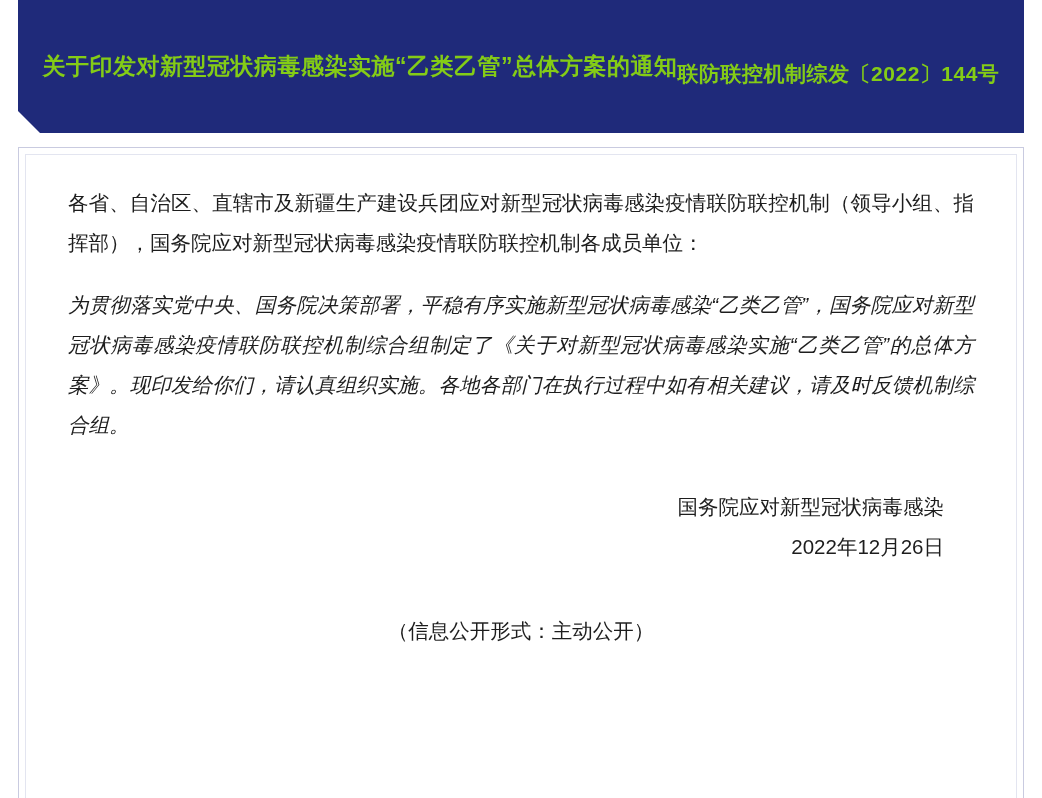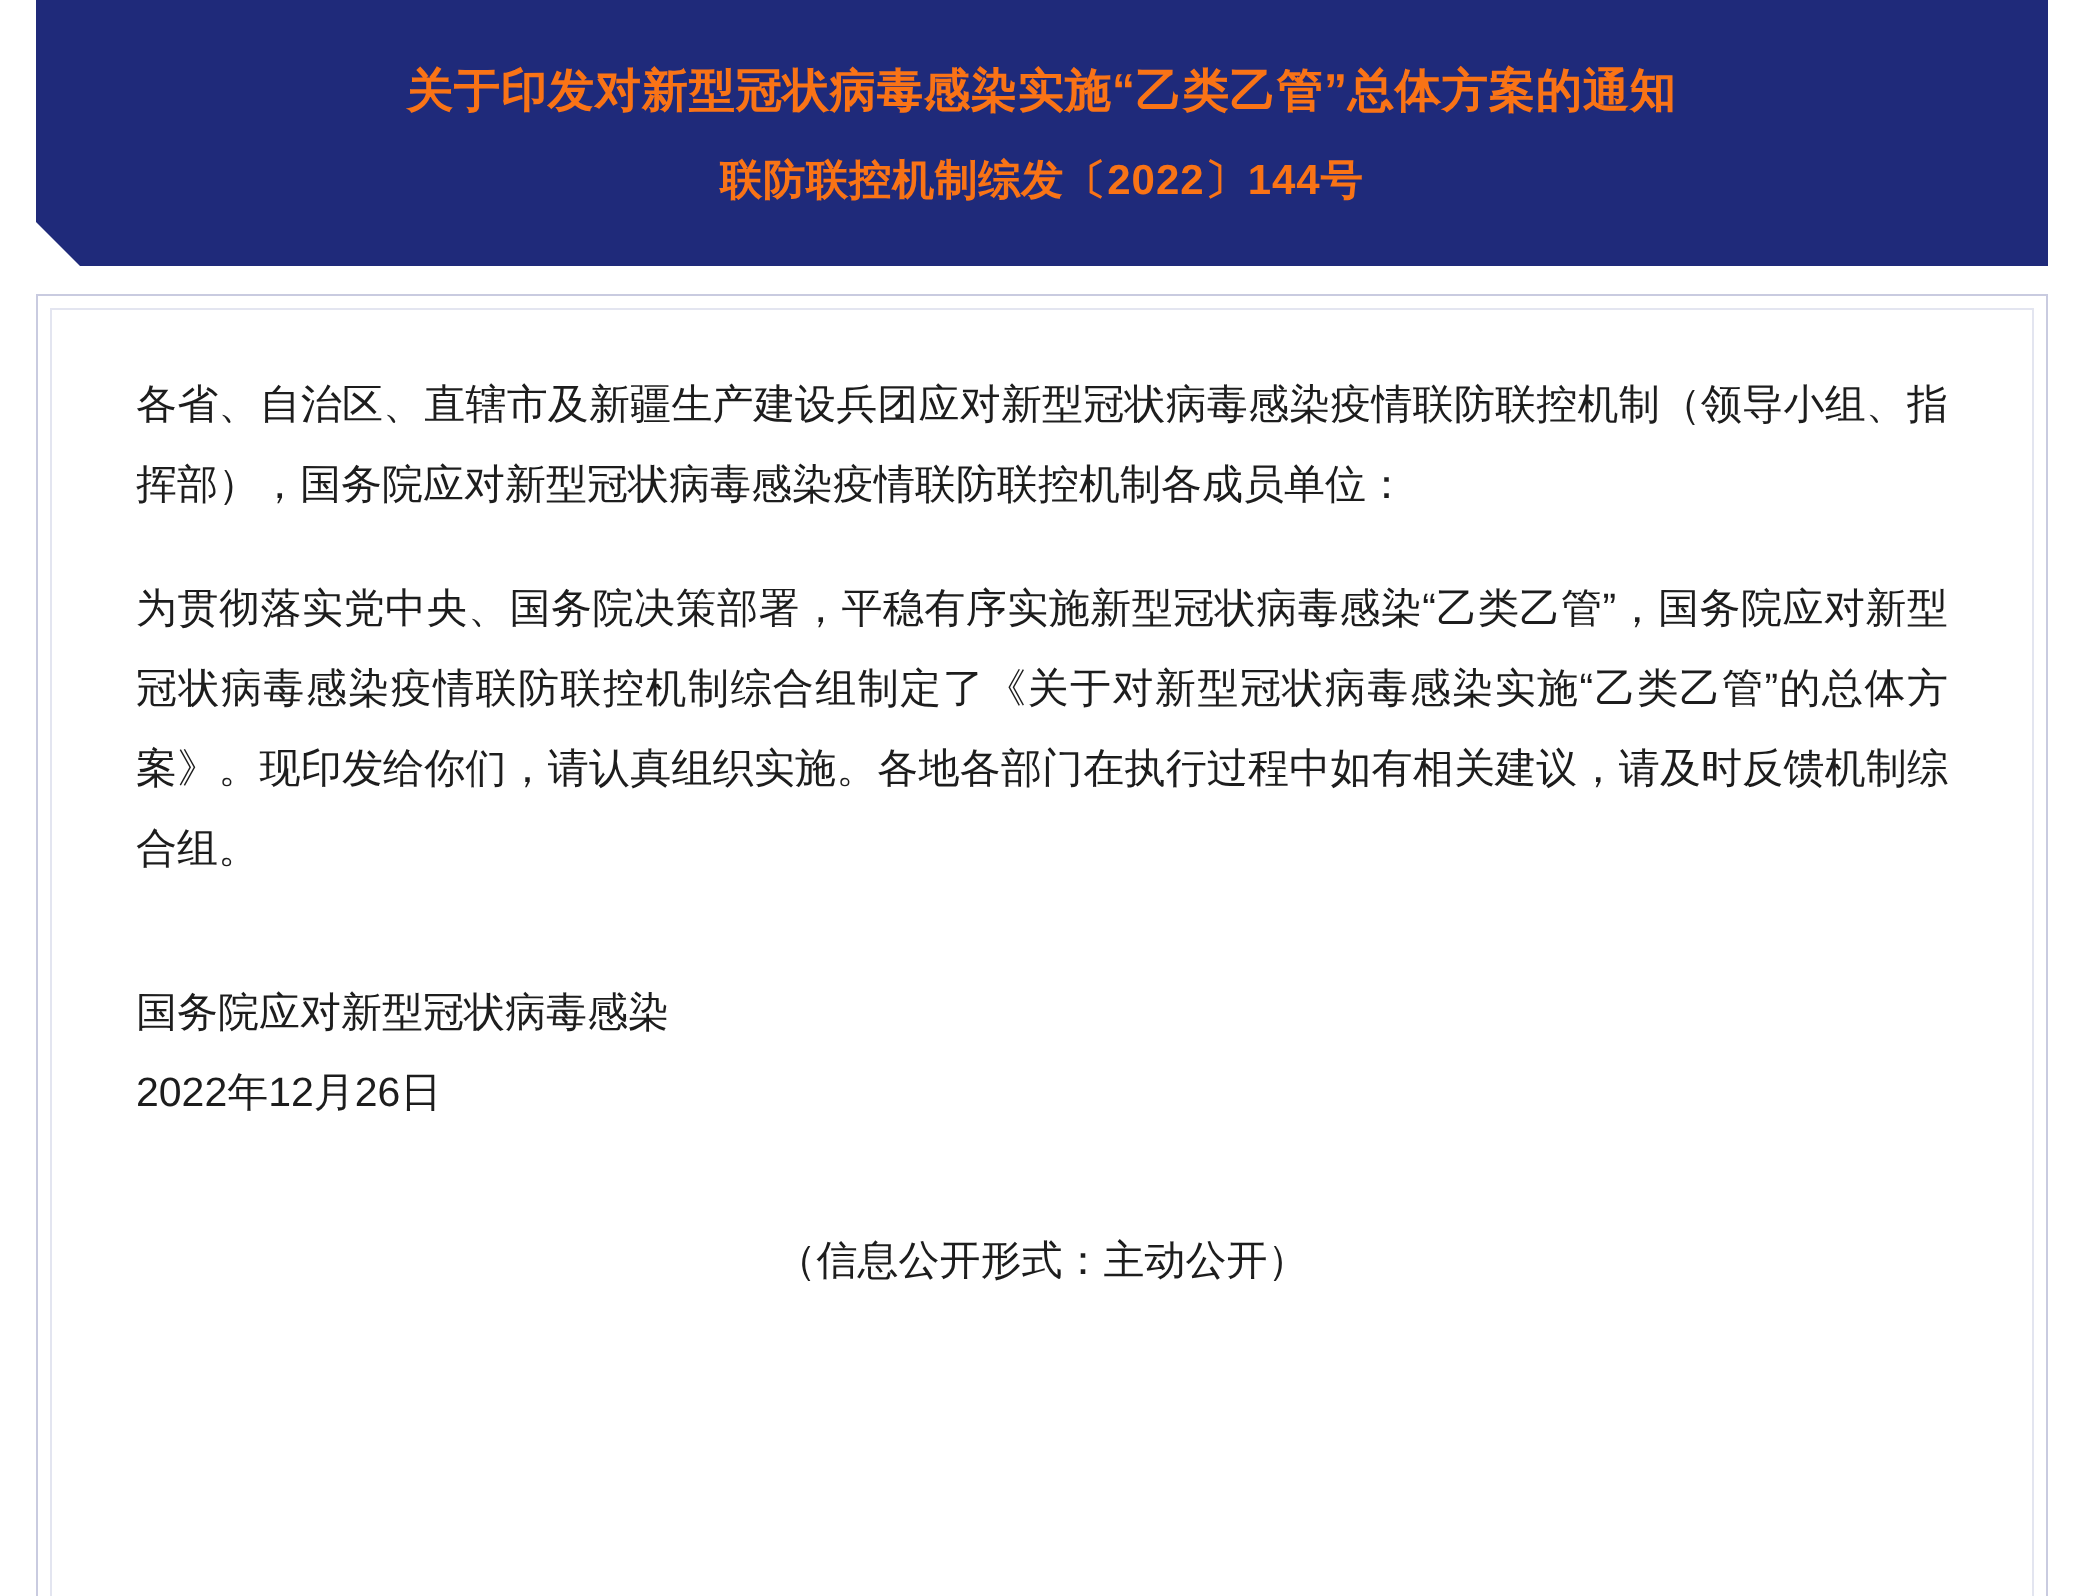--- a/index.html
+++ b/index.html
@@ -21,25 +21,25 @@
     height: 798px;
     box-sizing: border-box;
     padding: 0;
   }
 
   
   .header-banner {
     position: relative;
     margin: 0 18px 0 18px;
     background: #1f2a7a;
-    color: #f97316;
+    color: #84cc16;
     height: 133px;
     box-sizing: border-box;
     display: flex;
-    flex-direction: column;
+    flex-direction: row;
     align-items: center;
     justify-content: center;
     
     clip-path: polygon(0 0, 100% 0, 100% 100%, 22px 100%, 0 calc(100% - 22px));
   }
   .header-title {
     font-size: 23px;
     font-weight: bold;
     letter-spacing: 0.5px;
     line-height: 1.4;
@@ -76,25 +76,26 @@
   .para {
     font-size: 20.5px;
     line-height: 1.95;
     color: #1d1d1d;
     text-align: justify;
     text-justify: inter-ideograph;
     margin: 0;
   }
   .para + .para {
     margin-top: 22px;
+    font-style: italic;
   }
 
   .signature {
     margin-top: 42px;
-    text-align: left;
+    text-align: right;
     font-size: 20.5px;
     line-height: 1.95;
     color: #1d1d1d;
   }
   .signature div {
     padding-right: 30px;
   }
 
   .footnote {
     margin-top: 46px;

